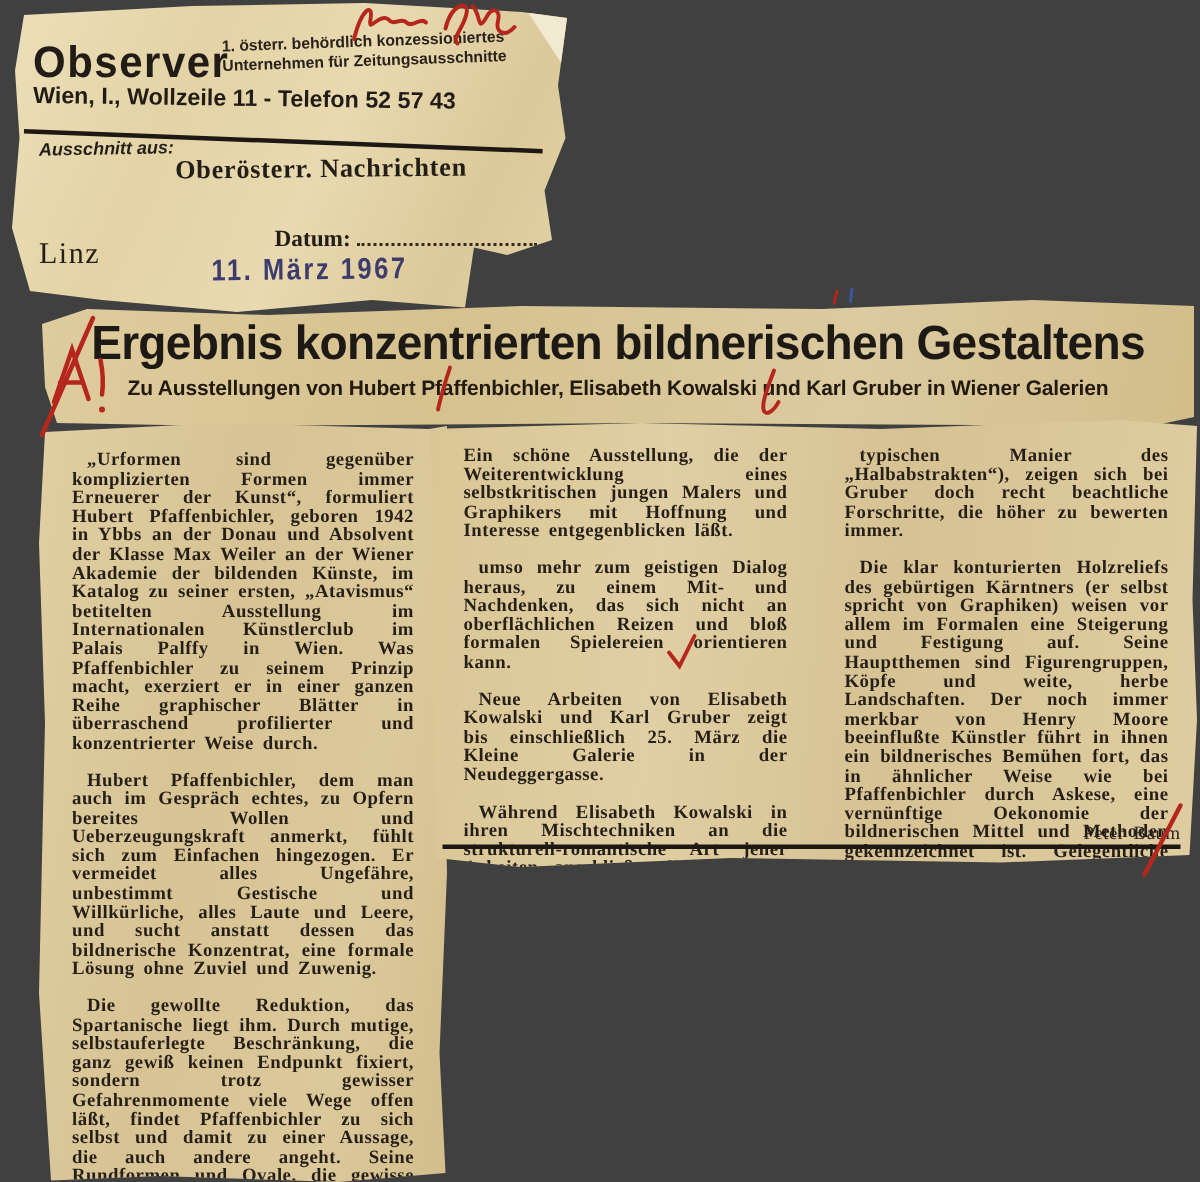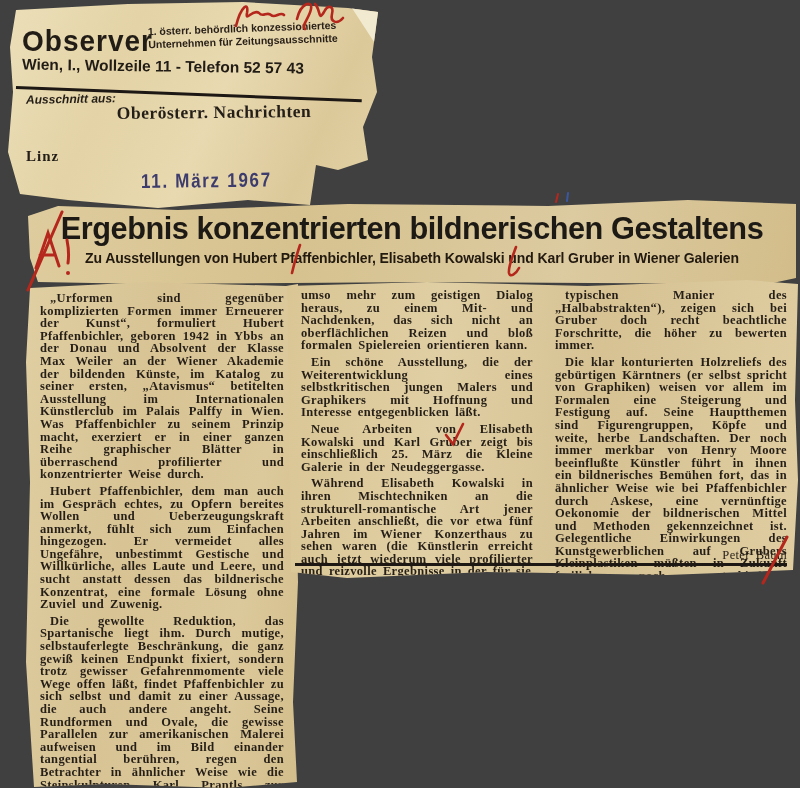--- a/index.html
+++ b/index.html
@@ -17,21 +17,21 @@
   .license{position:absolute;left:140px;top:20px;font-family:"Liberation Sans",sans-serif;
     font-weight:bold;font-size:10.5px;line-height:13px;transform:rotate(-2deg);color:#2a221a;}
   .address{position:absolute;left:14px;top:56px;width:345px;font-family:"Liberation Sans",sans-serif;
     font-weight:bold;font-size:15.5px;transform:rotate(.8deg);white-space:nowrap;color:#221c16;}
   .lh-rule{position:absolute;left:8px;top:84px;width:346px;height:2.5px;background:#1d1813;
     transform:rotate(2.2deg);transform-origin:left center;}
   .cutfrom{position:absolute;left:18px;top:90px;font-family:"Liberation Sans",sans-serif;
     font-weight:bold;font-style:italic;font-size:12px;transform:rotate(-1deg);}
   .source{position:absolute;left:70px;top:100px;width:272px;text-align:center;
     font-weight:bold;font-size:17.5px;letter-spacing:.5px;transform:rotate(-.6deg);}
-  .city{position:absolute;left:18px;top:146px;font-weight:bold;font-size:15px;letter-spacing:1px;}
+  .city{position:absolute;left:18px;top:156px;font-weight:normal;font-size:20px;letter-spacing:1px;}
   .datum{position:absolute;left:175px;top:148px;font-weight:bold;font-size:15.5px;}
   .dotline{display:inline-block;width:120px;border-bottom:2px dotted #332a20;height:12px;}
   .stamp{position:absolute;left:133px;top:168px;font-family:"Liberation Sans",sans-serif;
     font-weight:bold;font-size:20px;letter-spacing:2px;color:#3d3c6d;
     transform:scaleX(.85) rotate(-.6deg);transform-origin:left center;white-space:nowrap;}
   
   #headstrip{left:28px;top:198px;width:768px;height:86px;
     background:linear-gradient(100deg,#dfcc9e 0%,#d6c28f 35%,#dccaa0 70%,#d2bd8a 100%);
     clip-path:polygon(0px 18px,30px 8px,150px 12px,320px 6px,520px 8px,660px 2px,768px 6px,768px 80px,740px 86px,400px 84px,120px 86px,10px 84px,2px 60px);}
   .headline{position:absolute;left:0;right:0;top:12px;text-align:center;white-space:nowrap;
@@ -41,21 +41,21 @@
     font-family:"Liberation Sans",sans-serif;font-weight:bold;font-size:14px;letter-spacing:-.1px;color:#22190f;}
   
   #colpiece1{left:26px;top:282px;width:272px;height:506px;
     background:linear-gradient(100deg,#e0cfa2 0%,#d7c394 40%,#dcc99b 75%,#d2bd8b 100%);
     clip-path:polygon(4px 6px,120px 0px,260px 4px,272px 2px,268px 120px,272px 300px,267px 420px,271px 500px,200px 506px,80px 502px,8px 505px,0px 380px,4px 200px,0px 80px);}
   #colpiece23{left:287px;top:280px;width:511px;height:298px;
     background:linear-gradient(95deg,#dac695 0%,#e0cfa4 30%,#d6c293 60%,#dfcda1 100%);
     clip-path:polygon(0px 6px,140px 2px,300px 6px,460px 0px,511px 4px,508px 120px,511px 200px,506px 290px,380px 295px,200px 292px,60px 298px,4px 292px,2px 150px);}
   .col{font-family:"Liberation Serif",serif;font-weight:bold;font-size:12.5px;line-height:12.6px;
     text-align:justify;letter-spacing:.35px;word-spacing:2.5px;color:#261f17;}
-  .col p{margin:4px;text-indent:10px;}
+  .col p{margin:12px;text-indent:10px;}
   .col.cont p:first-child{text-indent:0;}
   #col1{position:absolute;left:10px;top:6px;width:252px;}
   #col2{position:absolute;left:10px;top:5px;width:240px;}
   #col3{position:absolute;left:264px;top:5px;width:240px;}
   .byline{position:absolute;right:4px;top:264px;font-weight:normal;}
   .bottom-rule{position:absolute;left:8px;top:283px;width:492px;height:3px;background:#1d1813;}
   
   #marks{position:absolute;left:0;top:0;width:800px;height:788px;pointer-events:none;}
 </style>
 </head>
@@ -68,40 +68,44 @@
     <div class="brand">Observer</div>
     <div class="license">
       <div>1. österr. behördlich konzessioniertes</div>
       <div>Unternehmen für Zeitungsausschnitte</div>
     </div>
     <div class="address">Wien, I., Wollzeile 11 - Telefon 52 57 43</div>
     <div class="lh-rule"></div>
     <div class="cutfrom">Ausschnitt aus:</div>
     <div class="source">Oberösterr. Nachrichten</div>
     <div class="city">Linz</div>
+    <div class="datum">
+      <span>Datum:</span>
+      <span class="dotline"></span>
+    </div>
     <div class="stamp">11. März 1967</div>
   </div>
 
   <div class="piece" id="headstrip">
     <div class="headline">Ergebnis konzentrierten bildnerischen Gestaltens</div>
     <div class="subheadline">Zu Ausstellungen von Hubert Pfaffenbichler, Elisabeth Kowalski und Karl Gruber in Wiener Galerien</div>
   </div>
 
   <div class="piece" id="colpiece1">
     <div class="col" id="col1">
         <p>„Urformen sind gegenüber komplizierten Formen immer Erneuerer der Kunst“, formuliert Hubert Pfaffenbichler, geboren 1942 in Ybbs an der Donau und Absolvent der Klasse Max Weiler an der Wiener Akademie der bildenden Künste, im Katalog zu seiner ersten, „Atavismus“ betitelten Ausstellung im Internationalen Künstlerclub im Palais Palffy in Wien. Was Pfaffenbichler zu seinem Prinzip macht, exerziert er in einer ganzen Reihe graphischer Blätter in überraschend profilierter und konzentrierter Weise durch.</p>
         <p>Hubert Pfaffenbichler, dem man auch im Gespräch echtes, zu Opfern bereites Wollen und Ueberzeugungskraft anmerkt, fühlt sich zum Einfachen hingezogen. Er vermeidet alles Ungefähre, unbestimmt Gestische und Willkürliche, alles Laute und Leere, und sucht anstatt dessen das bildnerische Konzentrat, eine formale Lösung ohne Zuviel und Zuwenig.</p>
         <p>Die gewollte Reduktion, das Spartanische liegt ihm. Durch mutige, selbstauferlegte Beschränkung, die ganz gewiß keinen Endpunkt fixiert, sondern trotz gewisser Gefahrenmomente viele Wege offen läßt, findet Pfaffenbichler zu sich selbst und damit zu einer Aussage, die auch andere angeht. Seine Rundformen und Ovale, die gewisse Parallelen zur amerikanischen Malerei aufweisen und im Bild einander tangential berühren, regen den Betrachter in ähnlicher Weise wie die Steinskulpturen Karl Prantls zur Meditation an. Da sie weitestgehend Assoziationen ausschalten, fordern sie</p>
       </div>
   </div>
 
   <div class="piece" id="colpiece23">
     <div class="col cont" id="col2">
+        <p>Ein schöne Ausstellung, die der Weiterentwicklung eines selbstkritischen jungen Malers und Graphikers mit Hoffnung und Interesse entgegenblicken läßt.</p>
         <p>umso mehr zum geistigen Dialog heraus, zu einem Mit- und Nachdenken, das sich nicht an oberflächlichen Reizen und bloß formalen Spielereien orientieren kann.</p>
-        <p>Ein schöne Ausstellung, die der Weiterentwicklung eines selbstkritischen jungen Malers und Graphikers mit Hoffnung und Interesse entgegenblicken läßt.</p>
         <p>Neue Arbeiten von Elisabeth Kowalski und Karl Gruber zeigt bis einschließlich 25. März die Kleine Galerie in der Neudeggergasse.</p>
         <p>Während Elisabeth Kowalski in ihren Mischtechniken an die strukturell-romantische Art jener Arbeiten anschließt, die vor etwa fünf Jahren im Wiener Konzerthaus zu sehen waren (die Künstlerin erreicht auch jetzt wiederum viele profilierter und reizvolle Ergebnisse in der für sie</p>
       </div>
     <div class="col cont" id="col3">
       <span class="byline">Peter Baum</span>
     <p>typischen Manier des „Halbabstrakten“), zeigen sich bei Gruber doch recht beachtliche Forschritte, die höher zu bewerten immer.</p>
         <p>Die klar konturierten Holzreliefs des gebürtigen Kärntners (er selbst spricht von Graphiken) weisen vor allem im Formalen eine Steigerung und Festigung auf. Seine Hauptthemen sind Figurengruppen, Köpfe und weite, herbe Landschaften. Der noch immer merkbar von Henry Moore beeinflußte Künstler führt in ihnen ein bildnerisches Bemühen fort, das in ähnlicher Weise wie bei Pfaffenbichler durch Askese, eine vernünftige Oekonomie der bildnerischen Mittel und Methoden gekennzeichnet ist. Gelegentliche Einwirkungen des Kunstgewerblichen auf Grubers Kleinplastiken müßten in Zukunft freilich noch entschiedener zurückgedrängt werden.</p>
       </div>
     <div class="bottom-rule"></div>
   </div>

